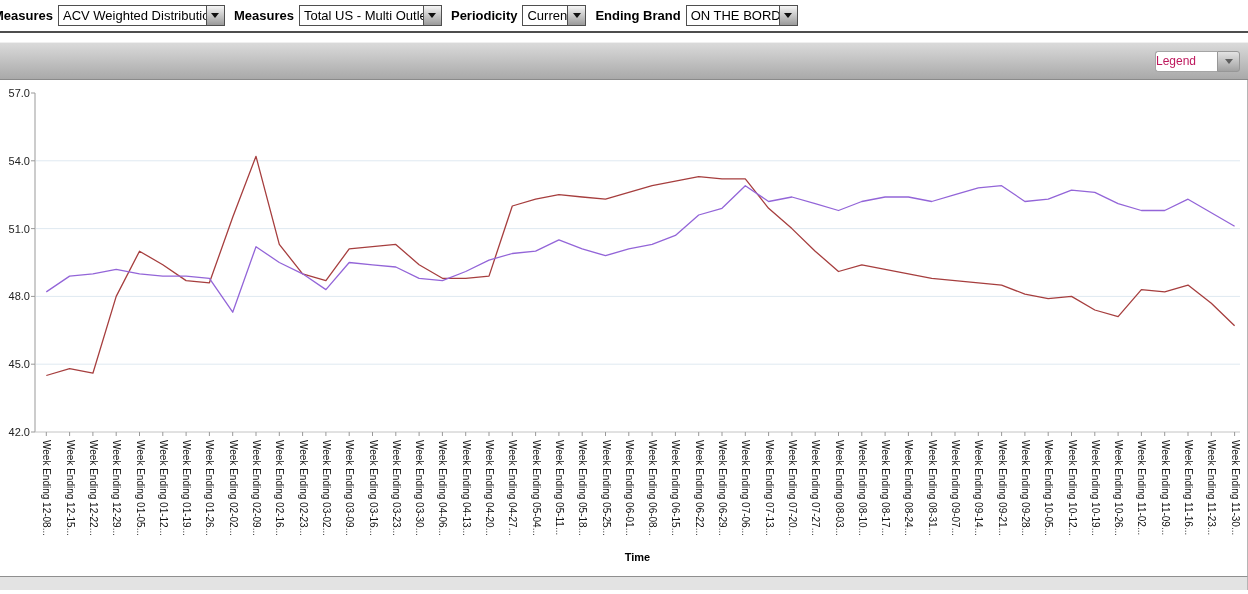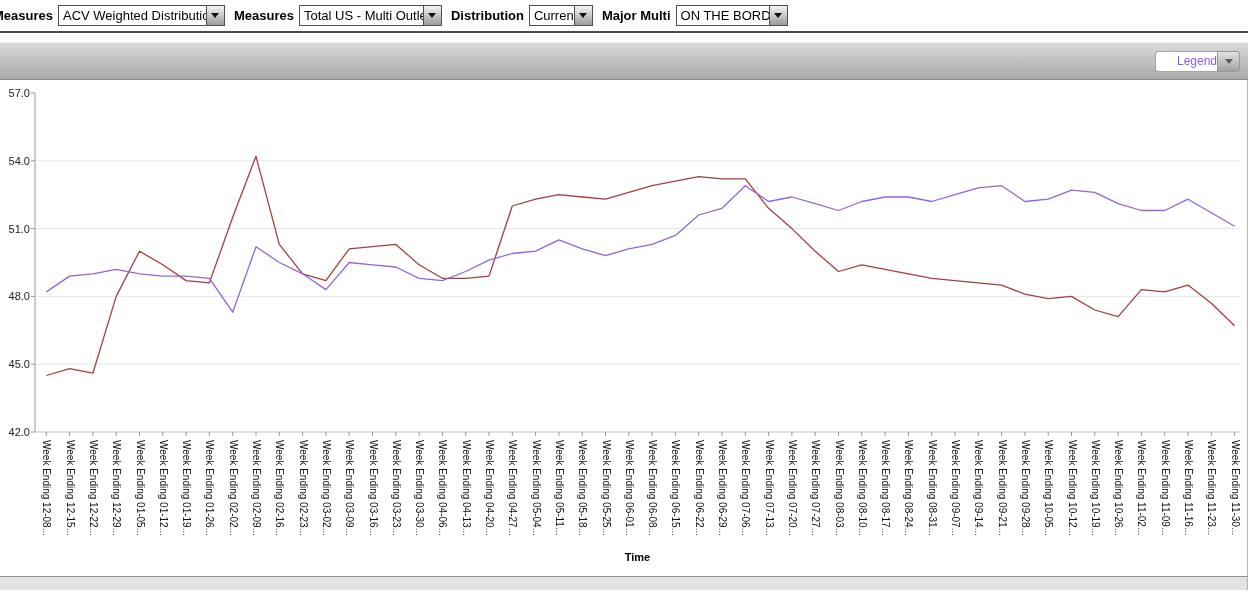--- a/index.html
+++ b/index.html
@@ -20,22 +20,22 @@
             border-top:5px solid #101010; }
 
   .gap { height:9px; background:#fff; }
 
   
   .toolbar { position:relative; height:38px; border-top:1px solid #efefef;
              border-bottom:1px solid #8a8a8a;
              background:linear-gradient(#dadada,#a9a9a9); }
   .legend-btn { position:absolute; right:8px; top:8px; display:flex; height:21px; cursor:default; }
   .legend-text { background:#fff; border:1px solid #a5a5a5; border-right:none;
-                 border-radius:3px 0 0 3px; width:62px; text-align:right;
-                 font-size:12px; color:#8b5cf6; line-height:19px; }
+                 border-radius:3px 0 0 3px; width:62px; text-align:left;
+                 font-size:12px; color:#be185d; line-height:19px; }
   .legend-arrow { width:23px; background:linear-gradient(#e3e3e3,#a2a2a2);
                   border:1px solid #979797; border-radius:0 3px 3px 0;
                   display:flex; align-items:center; justify-content:center; }
   .tri-dn2 { width:0; height:0; border-left:4px solid transparent; border-right:4px solid transparent;
              border-top:5px solid #5f5f5f; }
 
   
   .chart-panel { position:relative; height:497px; background:#fff;
                  border-bottom:1px solid #8f8f8f; border-right:1px solid #b5b5b5; }
   .chart-panel svg { display:block; }
@@ -56,29 +56,29 @@
   </div>
 
   <span class="flabel">Measures</span>
   <div class="dd" style="width:143px">
     <span class="dd-text">Total US - Multi Outlet</span>
     <span class="dd-btn">
         <span class="tri-dn"></span>
       </span>
   </div>
 
-  <span class="flabel">Distribution</span>
+  <span class="flabel">Periodicity</span>
   <div class="dd" style="width:64px">
     <span class="dd-text">Current</span>
     <span class="dd-btn">
         <span class="tri-dn"></span>
       </span>
   </div>
 
-  <span class="flabel">Major Multi</span>
+  <span class="flabel">Ending Brand</span>
   <div class="dd" style="width:112px">
     <span class="dd-text">ON THE BORDER</span>
     <span class="dd-btn">
         <span class="tri-dn"></span>
       </span>
   </div>
 </div>
 
 <div class="gap"></div>
 

